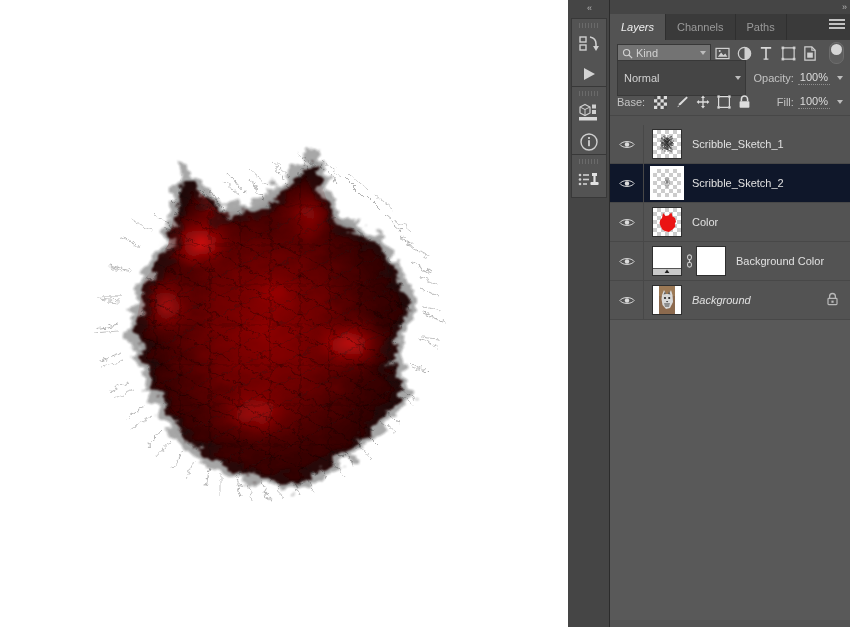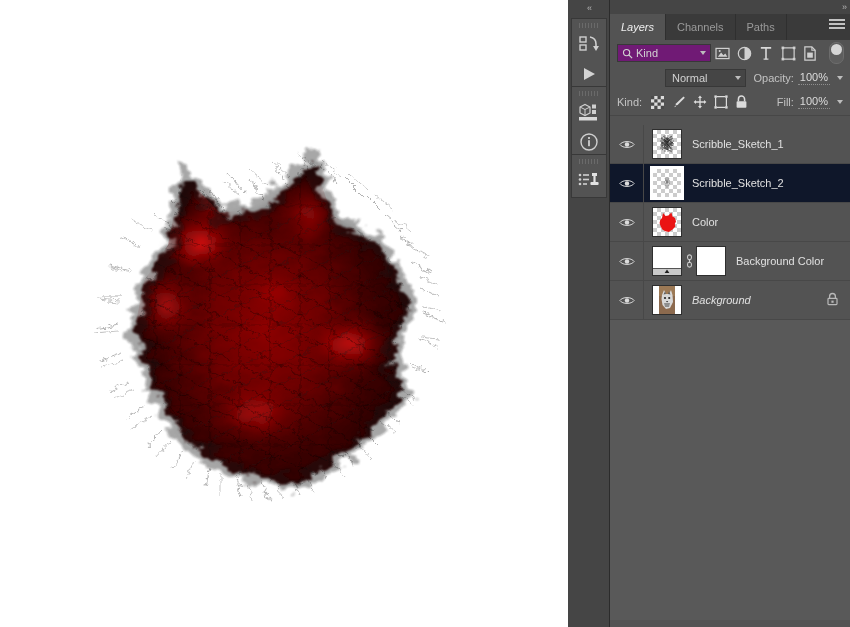--- a/index.html
+++ b/index.html
@@ -152,21 +152,21 @@
   
   #filter-row {
     display: flex;
     align-items: center;
     height: 26px;
     padding: 0 6px 0 7px;
     box-sizing: border-box;
   }
   #kind-select {
     width: 94px; height: 18px;
-    background: #701a75;
+    background: #737373;
     border: 1px solid #383838;
     display: flex;
     align-items: center;
     padding: 0 4px;
     box-sizing: border-box;
     cursor: pointer;
   }
   #kind-select .lbl { flex: 1; font-size: 11px; color: #d2d2d2; padding-left: 3px; }
   .caret {
     width: 0; height: 0;
@@ -199,29 +199,28 @@
 
   
   #blend-row {
     display: flex;
     align-items: center;
     height: 24px;
     padding: 0 7px;
     box-sizing: border-box;
   }
   #blend-select {
-    width: 140px; height: 18px;
+    width: 140px; height: 36px;
     background: #454545;
     border: 1px solid #383838;
     display: flex;
     align-items: center;
     padding: 0 4px 0 6px;
     box-sizing: border-box;
     cursor: pointer;
-    margin-left: 48px;
   }
   #blend-select .lbl { flex: 1; font-size: 11px; color: #d2d2d2; }
   .num-label { font-size: 11px; color: #c3c3c3; margin-left: 8px; text-align: right; }
   .num-field {
     font-size: 11px;
     color: #dcdcdc;
     border-bottom: 1px dotted #8e8e8e;
     padding: 0 2px 1px 2px;
     margin-left: 4px;
     cursor: ns-resize;
@@ -595,21 +594,21 @@
         <div id="blend-select">
           <span class="lbl">Normal</span>
           <span class="caret"></span>
         </div>
         <span class="num-label">Opacity:</span>
         <span class="num-field">100%</span>
         <span class="caret num-caret"></span>
       </div>
 
       <div id="lock-row">
-        <span class="lock-text">Kind:</span>
+        <span class="lock-text">Base:</span>
         <div class="lock-ico">
           <svg width="13" height="13" viewBox="0 0 12 12">
             <rect x="0" y="0" width="12" height="12" fill="#dcdcdc"></rect>
             <rect x="0" y="0" width="3" height="3" fill="#4a4a4a"></rect>
             <rect x="6" y="0" width="3" height="3" fill="#4a4a4a"></rect>
             <rect x="3" y="3" width="3" height="3" fill="#4a4a4a"></rect>
             <rect x="9" y="3" width="3" height="3" fill="#4a4a4a"></rect>
             <rect x="0" y="6" width="3" height="3" fill="#4a4a4a"></rect>
             <rect x="6" y="6" width="3" height="3" fill="#4a4a4a"></rect>
             <rect x="3" y="9" width="3" height="3" fill="#4a4a4a"></rect>

